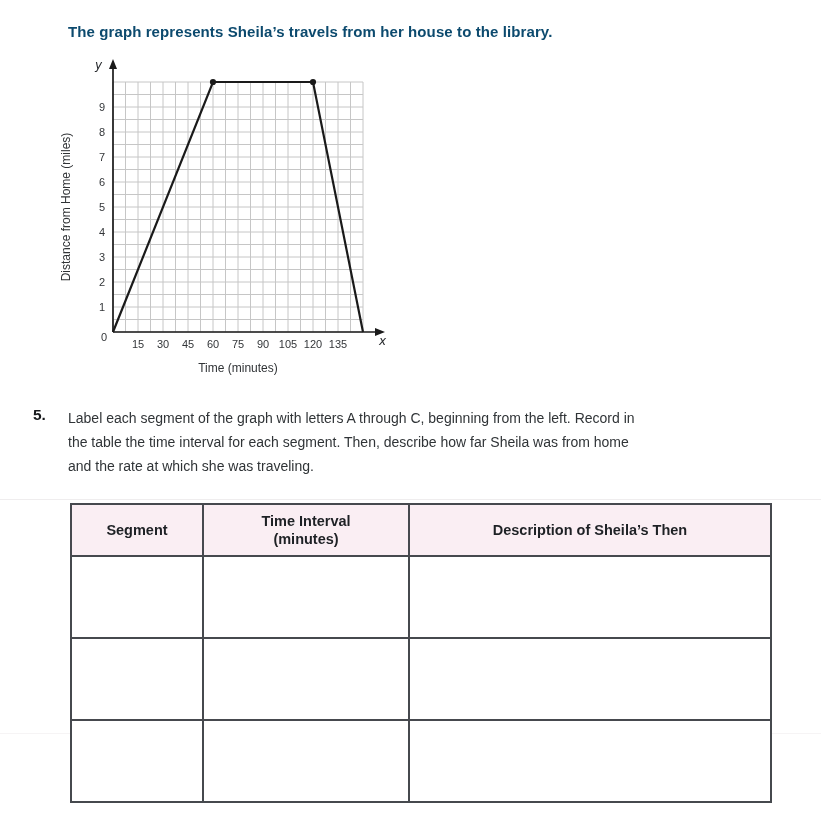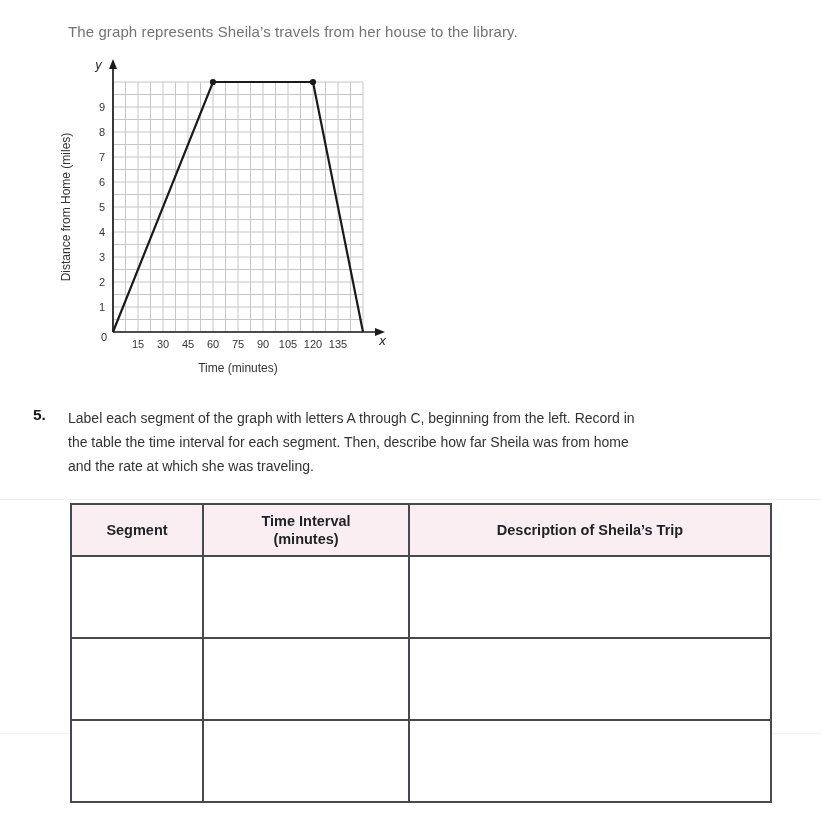--- a/index.html
+++ b/index.html
@@ -5,21 +5,21 @@
   * { margin: 0; padding: 0; box-sizing: border-box; }
   html, body { background: #ffffff; }
   body {
     width: 821px; height: 827px;
     position: relative;
     font-family: "Liberation Sans", "DejaVu Sans", sans-serif;
     overflow: hidden;
   }
   .intro {
     position: absolute; left: 68px; top: 23px;
-    font-size: 15px; color: #737373; letter-spacing: 0.1px;
+    font-size: 15px; color: #0c4a6e; letter-spacing: 0.1px; font-weight: bold;
   }
   #chart-wrap {
     position: absolute; left: 55px; top: 55px;
     width: 395px; height: 332px;
   }
   svg .grid   { stroke: var(--grid-color, #c6c6c6); stroke-width: 1; }
   svg .axis   { stroke: var(--line-color, #1a1a1a); stroke-width: 1.7; }
   svg .axisfill { fill: var(--line-color, #1a1a1a); }
   svg .series { stroke: var(--line-color, #1a1a1a); stroke-width: 2.2; fill: none; }
   svg .dot    { fill: var(--line-color, #1a1a1a); }
@@ -154,21 +154,21 @@
   <colgroup>
       <col class="c1">
       <col class="c2">
       <col class="c3">
     </colgroup>
   <thead>
       <tr id="answer-head">
         <th>Segment</th>
         <th>Time Interval
 (minutes)</th>
-        <th>Description of Sheila’s Trip</th>
+        <th>Description of Sheila’s Then</th>
       </tr>
     </thead>
   <tbody id="answer-body">
       <tr>
         <td></td>
         <td></td>
         <td></td>
       </tr>
       <tr>
         <td></td>

